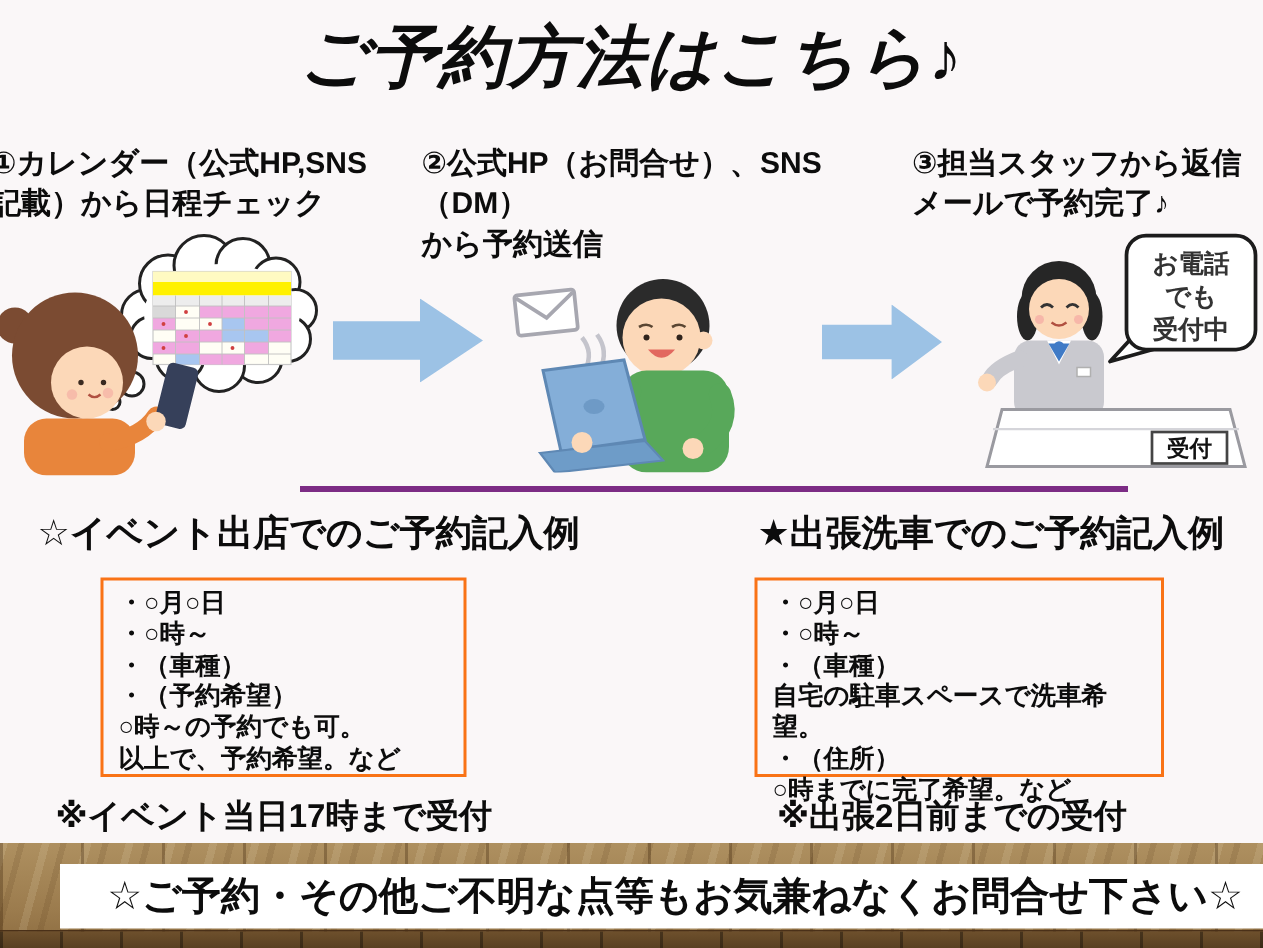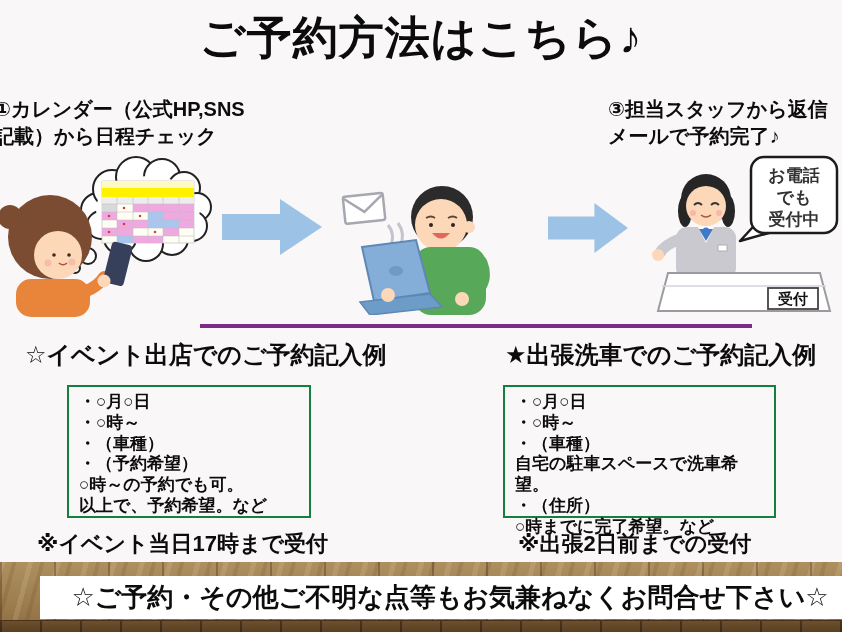--- a/index.html
+++ b/index.html
@@ -3,21 +3,21 @@
 <meta charset="utf-8">
 <style>
   html,body{margin:0;padding:0;background:#ffffff;}
   .stage{
     position:relative;width:842px;height:632px;overflow:hidden;
     background:#FAF7F8;color:#111;
     font-family:"Liberation Sans","DejaVu Sans",sans-serif;
   }
   .title{
     position:absolute;left:0;top:8px;width:842px;text-align:center;
-    font-size:45px;font-weight:800;letter-spacing:1px;color:#0c0c0c;
+    font-size:45px;font-weight:800;letter-spacing:1px;color:#0c0c0c;font-style:italic;
   }
   .step-heading{
     position:absolute;font-size:20px;font-weight:800;line-height:1.35;
     white-space:pre-line;color:#0c0c0c;
   }
   #sh1{left:-6px;top:96px;width:262px;}
   #sh2{left:281px;top:96px;width:322px;}
   #sh3{left:608px;top:96px;width:238px;}
   .illo{position:absolute;}
   #illo1{left:0px;top:155px;}
@@ -28,21 +28,21 @@
     clip-path:polygon(0 27%,58% 27%,58% 0,100% 50%,58% 100%,58% 73%,0 73%);
   }
   #arrow1{left:222px;top:199px;width:100px;height:56px;}
   #arrow2{left:548px;top:203px;width:80px;height:50px;}
   .divider{position:absolute;left:200px;top:324px;width:552px;height:4px;background:#7C2C85;}
   .section-heading{position:absolute;top:339px;font-size:24px;font-weight:700;color:#0c0c0c;}
   #sec1h{left:25px;}
   #sec2h{left:505px;}
   .info-box{
     position:absolute;top:385px;box-sizing:border-box;height:133px;
-    border:2px solid #15803d;padding:5px 10px 0 10px;
+    border:2px solid #f97316;padding:5px 10px 0 10px;
     font-size:17px;font-weight:700;line-height:1.225;color:#0c0c0c;
   }
   #box1{left:67px;width:244px;}
   #box2{left:503px;width:273px;}
   .note{position:absolute;top:529px;font-size:22px;font-weight:800;color:#0c0c0c;}
   #note1{left:37px;}
   #note2{left:518px;}
   .wood-strip{
     position:absolute;left:0;top:562px;width:842px;height:70px;
     background:
@@ -66,20 +66,22 @@
 </style>
 </head>
 <body>
 
 <div class="stage">
 
   <div class="title">ご予約方法はこちら♪</div>
 
   <div class="step-heading" id="sh1">①カレンダー（公式HP,SNS
 記載）から日程チェック</div>
+  <div class="step-heading" id="sh2">②公式HP（お問合せ）、SNS（DM）
+から予約送信</div>
   <div class="step-heading" id="sh3">③担当スタッフから返信
 メールで予約完了♪</div>
 
   <div class="illo" id="illo1">
     <svg width="212" height="162" viewBox="0 0 212 162">
       <g stroke="#222" stroke-width="2" fill="#fff">
         <circle cx="98" cy="55" r="17"></circle>
           <circle cx="112" cy="34" r="19"></circle>
         <circle cx="136" cy="22" r="20"></circle>
           <circle cx="162" cy="22" r="18"></circle>

